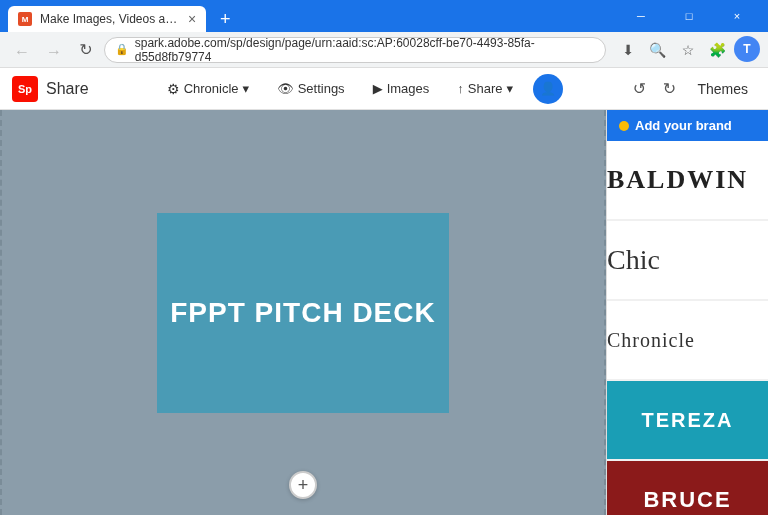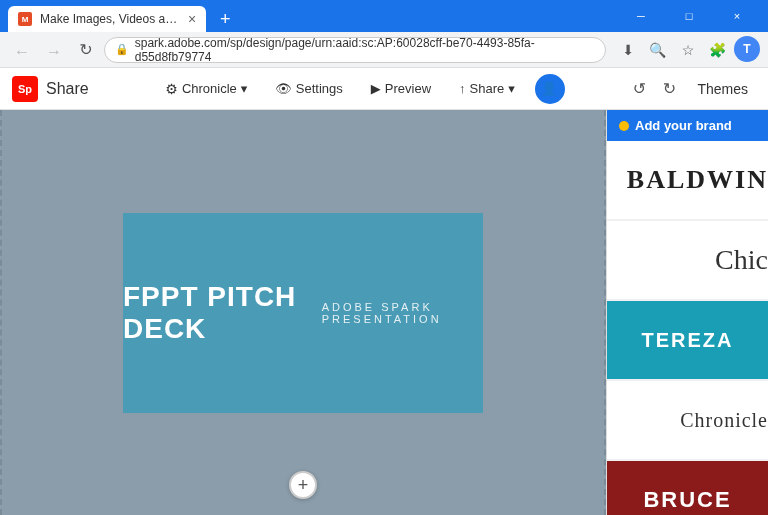--- a/index.html
+++ b/index.html
@@ -167,24 +167,24 @@
       display: flex;
       align-items: center;
       justify-content: center;
       position: relative;
       border: 2px dashed #7a8c98;
       border-top: none;
       border-bottom: none;
     }
     .presentation-card {
       background: #4a9bb5;
-      width: 360px;
+      width: 292px;
       height: 200px;
       display: flex;
-      flex-direction: row;
+      flex-direction: column;
       align-items: center;
       justify-content: center;
       gap: 18px;
     }
     .pitch-title {
       font-size: 28px;
       font-weight: bold;
       color: #fff;
       letter-spacing: 1px;
     }
@@ -232,21 +232,21 @@
       background: #fbbc04;
       display: inline-block;
     }
     .theme-item {
       background: #fff;
       margin: 0;
       border-bottom: 2px solid #f0f0f0;
       height: 80px;
       display: flex;
       align-items: center;
-      justify-content: flex-end;
+      justify-content: flex-start;
       cursor: pointer;
       flex-shrink: 0;
     }
 
     
     .theme-baldwin {
       font-family: 'Georgia', serif;
       font-size: 26px;
       font-weight: 900;
       color: #222;
@@ -335,21 +335,21 @@
       <span class="gear">⚙</span>
       <span>Chronicle</span>
       <span>▾</span>
     </div>
     <div class="toolbar-btn">
       <span>👁</span>
       <span>Settings</span>
     </div>
     <div class="toolbar-btn">
       <span>▶</span>
-      <span>Preview</span>
+      <span>Images</span>
     </div>
     <div class="toolbar-btn">
       <span>↑</span>
       <span>Share</span>
       <span>▾</span>
     </div>
     <div class="user-avatar">👤</div>
   </div>
   <div class="toolbar-right">
     <div class="undo-redo">
@@ -358,45 +358,44 @@
     </div>
     <span class="themes-btn">Themes</span>
   </div>
 </div>
 
 <div class="main-area">
 
   <div class="canvas-area">
     <div class="presentation-card">
       <div class="pitch-title">FPPT PITCH DECK</div>
-      <div class="pitch-subtitle">ADOBE SPARK PRESENTATION</div>
     </div>
     <div class="add-section-btn">+</div>
   </div>
 
   <div class="themes-panel">
     <div class="themes-panel-header">
       <span class="brand-dot"></span>
       <span>Add your brand</span>
     </div>
 
     <div class="theme-item">
       <span class="theme-baldwin">BALDWIN</span>
     </div>
 
     <div class="theme-item">
       <span class="theme-chic">Chic</span>
     </div>
 
+    <div class="theme-item">
+      <span class="theme-chronicle">Chronicle</span>
+    </div>
+
     <div class="theme-item" style="padding:0;">
       <div class="theme-tereza">TEREZA</div>
     </div>
 
-    <div class="theme-item">
-      <span class="theme-chronicle">Chronicle</span>
-    </div>
-
     <div class="theme-item" style="padding:0;">
       <div class="theme-bruce">BRUCE</div>
     </div>
   </div>
 
 </div>
 
 </body></html>

